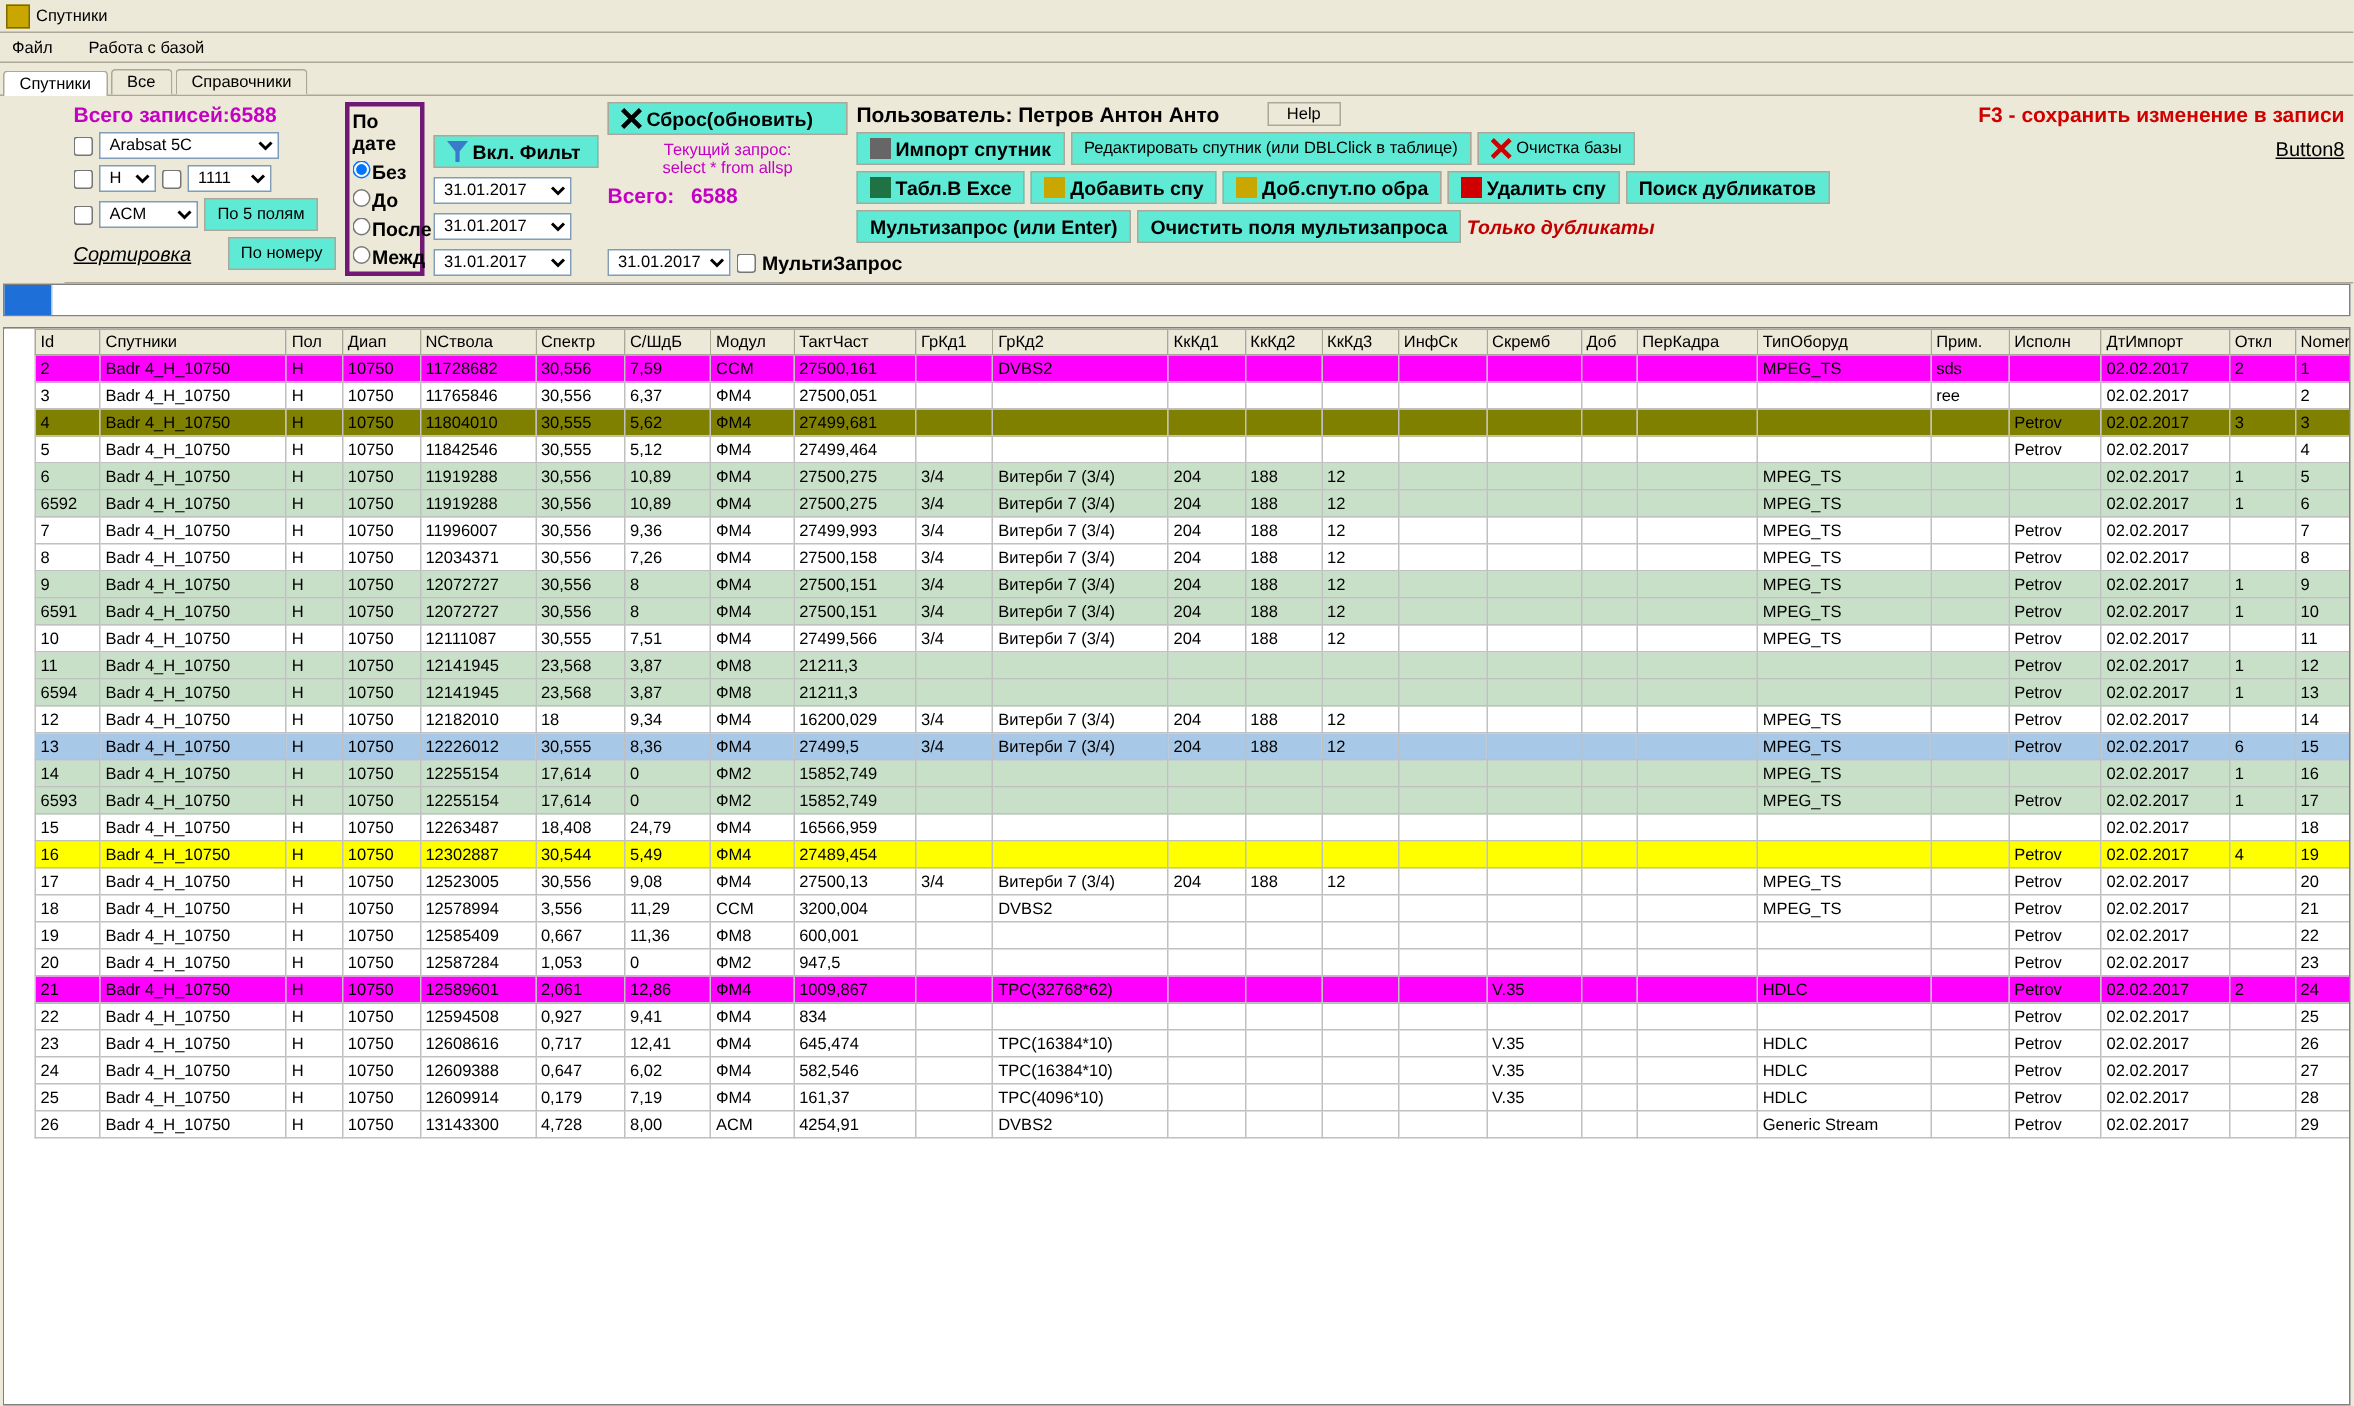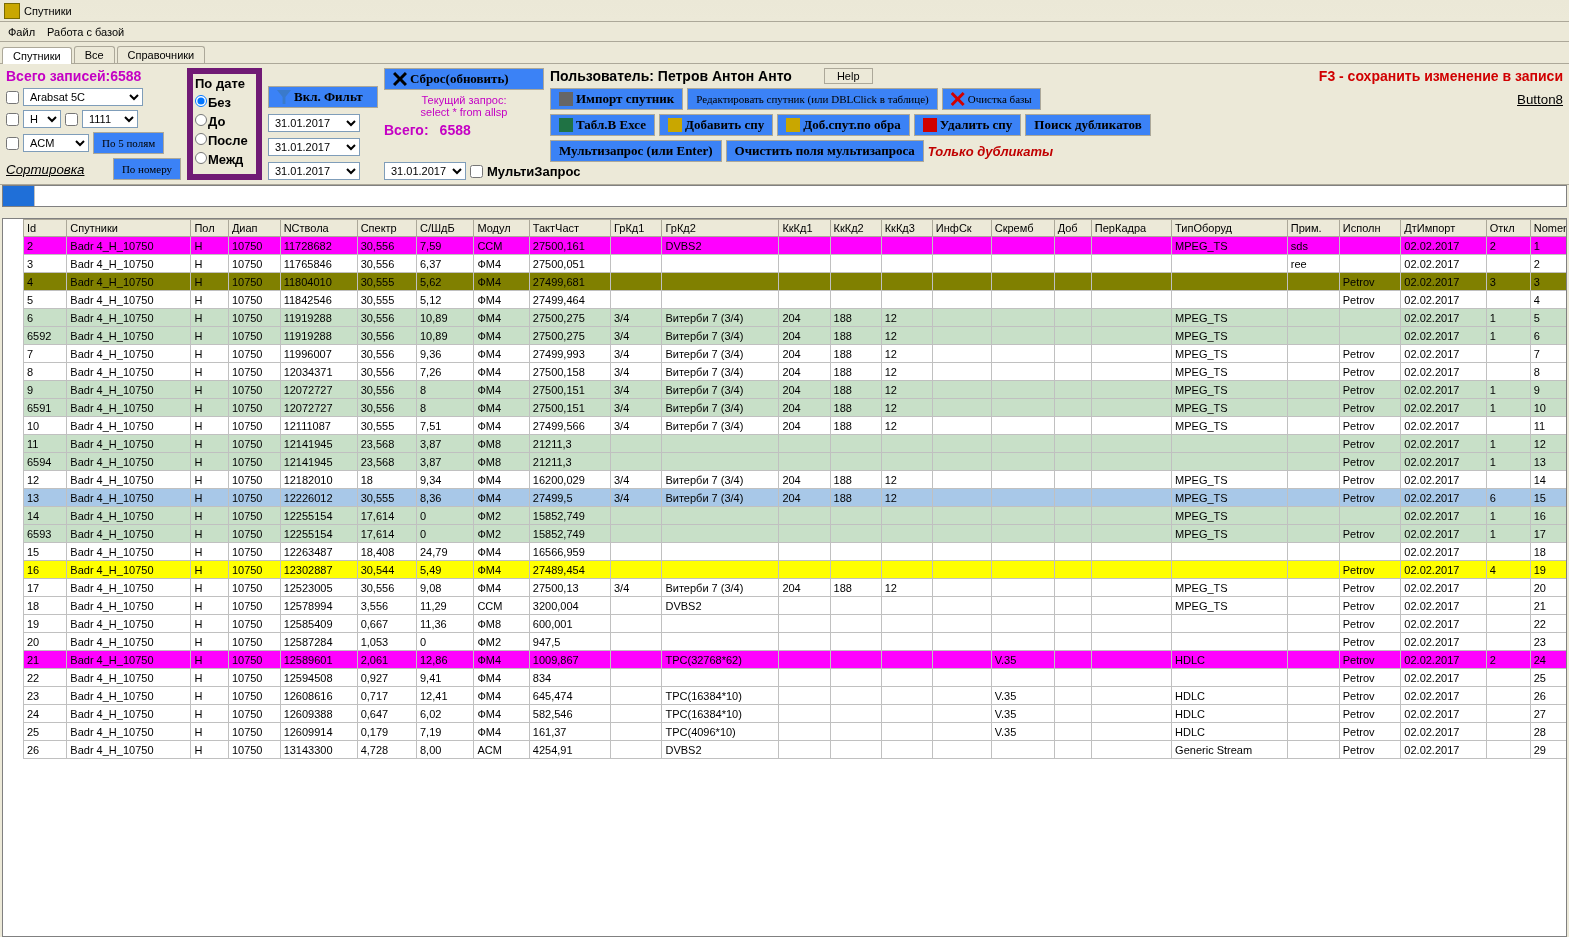--- a/index.html
+++ b/index.html
@@ -1,30 +1,30 @@
 <!DOCTYPE html>
 <html><head>
 <meta charset="utf-8">
 <style>
 * { box-sizing: border-box; margin: 0; padding: 0; }
 body { font-family: "MS Sans Serif", Arial, sans-serif; font-size: 11px; background: #ece9d8; color: #000; overflow: hidden; }
 .titlebar { background: linear-gradient(#ebe8d7,#ece9d8); height: 22px; display: flex; align-items: center; padding: 0 4px; border-bottom: 1px solid #aca899; }
 .titlebar .icon { width: 16px; height: 16px; background: #c9a700; border: 1px solid #7a6b00; margin-right: 4px; }
 .titlebar .title { font-size: 11px; }
-.menubar { height: 20px; display: flex; align-items: center; gap: 12px; padding: 0 8px; border-bottom: 1px solid #aca899; }
+.menubar { height: 20px; display: flex; align-items: center; gap: 24px; padding: 0 8px; border-bottom: 1px solid #aca899; }
 .menubar span { cursor: pointer; }
 .tabbar { height: 22px; display: flex; align-items: flex-end; padding: 0 2px; background: #ece9d8; border-bottom: 1px solid #aca899; }
 .tab { border: 1px solid #aca899; border-bottom: none; background: #ece9d8; padding: 2px 10px; margin-right: 2px; font-size: 11px; border-radius: 3px 3px 0 0; cursor: pointer; }
 .tab.active { background: #fff; position: relative; top: 1px; }
-.controls { display: flex; padding: 4px 6px; gap: 6px; border-bottom: 1px solid #aca899; }
+.controls { display: flex; padding: 4px 6px; gap: 6px; border-bottom: 1px solid #aca899; margin-left: 43px; }
 .controls-col { display: flex; flex-direction: column; gap: 4px; }
 .row { display: flex; align-items: center; gap: 4px; }
 input[type=checkbox] { width: 13px; height: 13px; }
 select, input[type=text] { font-family: inherit; font-size: 11px; border: 1px solid #7f9db9; background: #fff; height: 18px; padding: 0 2px; }
-.btn { font-family: Liberation Serif, serif; font-size: 11px; height: 22px; padding: 0 8px; background: #3b82f6; border: 1px solid #aca899; cursor: pointer; display: inline-flex; align-items: center; gap: 3px; }
+.btn { font-family: Liberation Sans, sans-serif; font-size: 11px; height: 22px; padding: 0 8px; background: #5eead4; border: 1px solid #aca899; cursor: pointer; display: inline-flex; align-items: center; gap: 3px; }
 .btn-bold { font-weight: bold; font-size: 13px; }
 .link-btn { border: none; background: none; color: #000; text-decoration: underline; cursor: pointer; font-style: italic; }
 .magenta { color: #c400c4; font-weight: bold; font-size: 14px; }
 .red { color: #d00000; font-weight: bold; font-size: 14px; }
 .red-italic { color: #c00000; font-weight: bold; font-style: italic; font-size: 13px; }
 .radio-group span { display: flex; align-items: flex-start; gap: 1px; font-weight: bold; font-size: 13px; }
 input[type=radio] { width: 12px; height: 12px; }
 .date-drop { width: 92px; }
 .toolbar-section { display: flex; flex-wrap: wrap; gap: 4px; align-items: center; }
 .icon-sm { width: 14px; height: 14px; display: inline-block; background: #888; }
@@ -90,21 +90,21 @@
       <select style="width:66px"><option>ACM</option></select>
       <button class="btn">По 5 полям</button>
     </div>
     <div class="row">
       <button class="link-btn">Сортировка</button>
       <span style="flex:1"></span>
       <button class="btn">По номеру</button>
     </div>
   </div>
 
-  <div class="controls-col radio-group" style="width:75px;border:6px solid #701a75;padding:2px;">
+  <div class="controls-col radio-group" style="width:53px;border:3px solid #701a75;padding:2px;">
     <div style="font-weight:bold;font-size:13px;">По дате</div>
     <span>
         <input type="radio" name="df" checked="" style="">
         <span>Без</span>
       </span>
     <span>
         <input type="radio" name="df" style="">
         <span>До</span>
       </span>
     <span>

